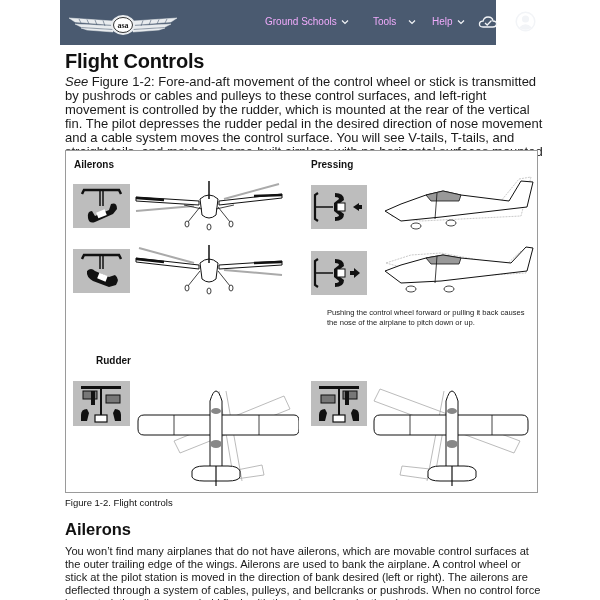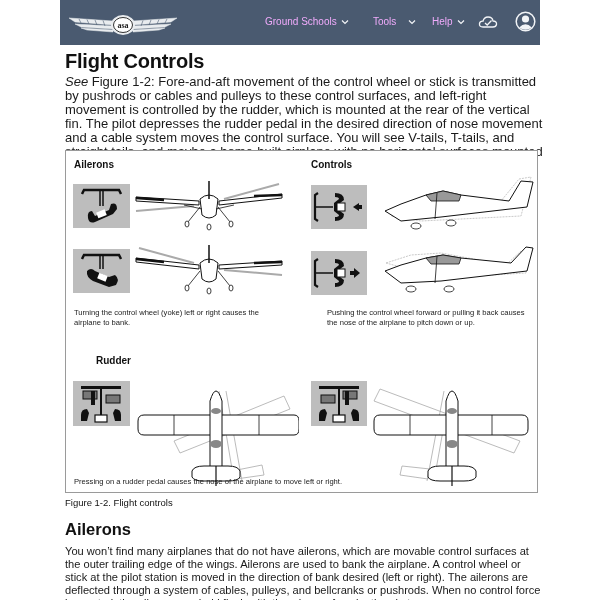--- a/index.html
+++ b/index.html
@@ -1,20 +1,20 @@
 <!DOCTYPE html>
 <html><head>
 <meta charset="utf-8">
 <style>
   * { box-sizing: border-box; margin: 0; padding: 0; }
   html, body { width: 600px; height: 600px; overflow: hidden; background: #ffffff; }
   body { font-family: "Liberation Sans", sans-serif; color: #111; position: relative; }
 
   .navbar {
-    position: absolute; left: 60px; top: 0; width: 480px; height: 45px;
+    position: absolute; left: 60px; top: 0; width: 436px; height: 45px;
     background: #4a5a70; display: flex; align-items: center;
   }
   .logo { position: absolute; left: 7px; top: 9px; width: 112px; height: 28px; }
   .nav-item { color: #f0abfc; font-size: 10px; display: flex; align-items: center; cursor: pointer; }
   .nav-item .chev { margin-left: 4px; width: 8px; height: 8px; }
   .nav-gs { position: absolute; left: 205px; top: 16px; }
   .nav-tools { position: absolute; left: 313px; top: 16px; gap: 8px; }
   .nav-help { position: absolute; left: 372px; top: 16px; text-align: center; }
   .cloud-icon { position: absolute; left: 418px; top: 14px; width: 20px; height: 16px; }
   .user-icon { position: absolute; left: 455px; top: 11px; width: 21px; height: 21px; }
@@ -145,23 +145,22 @@
     <path d="M5 5 L60 20" stroke="#aaa" stroke-width="2" fill="none"></path>
     <path d="M90 27 L148 32" stroke="#aaa" stroke-width="2" fill="none"></path>
     <path d="M66 20 Q75 12 84 20 L82 36 Q75 42 68 36 Z" fill="#fff" stroke="#111" stroke-width="1"></path>
     <line x1="75" y1="2" x2="75" y2="20" stroke="#111" stroke-width="1.5"></line>
     <line x1="66" y1="28" x2="54" y2="43" stroke="#111" stroke-width="0.8"></line>
     <line x1="84" y1="28" x2="96" y2="43" stroke="#111" stroke-width="0.8"></line>
     <ellipse cx="53" cy="45" rx="2" ry="3" fill="#fff" stroke="#111" stroke-width="0.8"></ellipse>
     <ellipse cx="75" cy="48" rx="2" ry="3" fill="#fff" stroke="#111" stroke-width="0.8"></ellipse>
     <ellipse cx="97" cy="45" rx="2" ry="3" fill="#fff" stroke="#111" stroke-width="0.8"></ellipse>
   </svg>
-  <div class="fig-caption-text" style="left:8px;top:157px;width:205px;">Turning the control wheel (yoke) left or right causes the airplane to bank.</div>
-
-  <div class="fig-heading" style="left:245px;top:8px;">Controls</div>
+
+  <div class="fig-heading" style="left:245px;top:8px;">Pressing</div>
 
   <svg class="yoke-box" style="left:245px;top:34px;width:56px;height:44px;" viewBox="0 0 56 44">
     <rect width="56" height="44" fill="#bdbdbd"></rect>
     <path d="M7 8 L4 10 L4 34 L7 36" fill="none" stroke="#111" stroke-width="2.2"></path>
     <line x1="5" y1="22" x2="22" y2="22" stroke="#111" stroke-width="1.5"></line>
     <path d="M24 8 Q33 8 33 15 L29 18 L29 26 L33 29 Q33 36 24 36 L24 32 Q28 32 28 30 L23 26 L23 18 L28 14 Q28 12 24 12 Z" fill="#111"></path>
     <rect x="26" y="18" width="8" height="8" fill="#fff" stroke="#111" stroke-width="1"></rect>
     <path d="M48 18 L42 22 L48 26 Z" fill="#111"></path>
     <rect x="48" y="20" width="3" height="4" fill="#111"></rect>
   </svg>
@@ -242,19 +241,18 @@
     <path d="M2 50 Q2 44 8 44 L150 44 Q156 44 156 50 L156 58 Q156 64 150 64 L8 64 Q2 64 2 58 Z" fill="#fff" stroke="#111" stroke-width="1"></path>
     <line x1="38" y1="44" x2="38" y2="64" stroke="#111" stroke-width="0.8"></line>
     <line x1="120" y1="44" x2="120" y2="64" stroke="#111" stroke-width="0.8"></line>
     <path d="M74 30 Q80 10 86 30 L86 100 Q80 110 74 100 Z" fill="#fff" stroke="#111" stroke-width="1"></path>
     <ellipse cx="80" cy="40" rx="5" ry="3" fill="#888"></ellipse>
     <ellipse cx="80" cy="73" rx="6" ry="4" fill="#888"></ellipse>
     <path d="M56 100 Q58 95 68 95 L92 95 Q102 95 104 100 L104 106 Q102 110 92 110 L68 110 Q58 110 56 106 Z" fill="#fff" stroke="#111" stroke-width="1"></path>
     <line x1="80" y1="95" x2="80" y2="115" stroke="#111" stroke-width="1.2"></line>
   </svg>
 
-  <div class="fig-caption-text" style="left:8px;top:326px;width:440px;">Pressing on a rudder pedal causes the nose of the airplane to move left or right.</div>
 </div>
 
 <div class="figure-caption"><b>Figure 1-2.</b><span> Flight controls</span></div>
 
 <h2 class="section-title">Ailerons</h2>
 <p class="section-body">You won’t find many airplanes that do not have ailerons, which are movable control surfaces at the outer trailing edge of the wings. Ailerons are used to bank the airplane. A control wheel or stick at the pilot station is moved in the direction of bank desired (left or right). The ailerons are deflected through a system of cables, pulleys, and bellcranks or pushrods. When no control force is exerted, the ailerons are held flush with the wing surface by the airstream.</p>
 
 </body></html>

